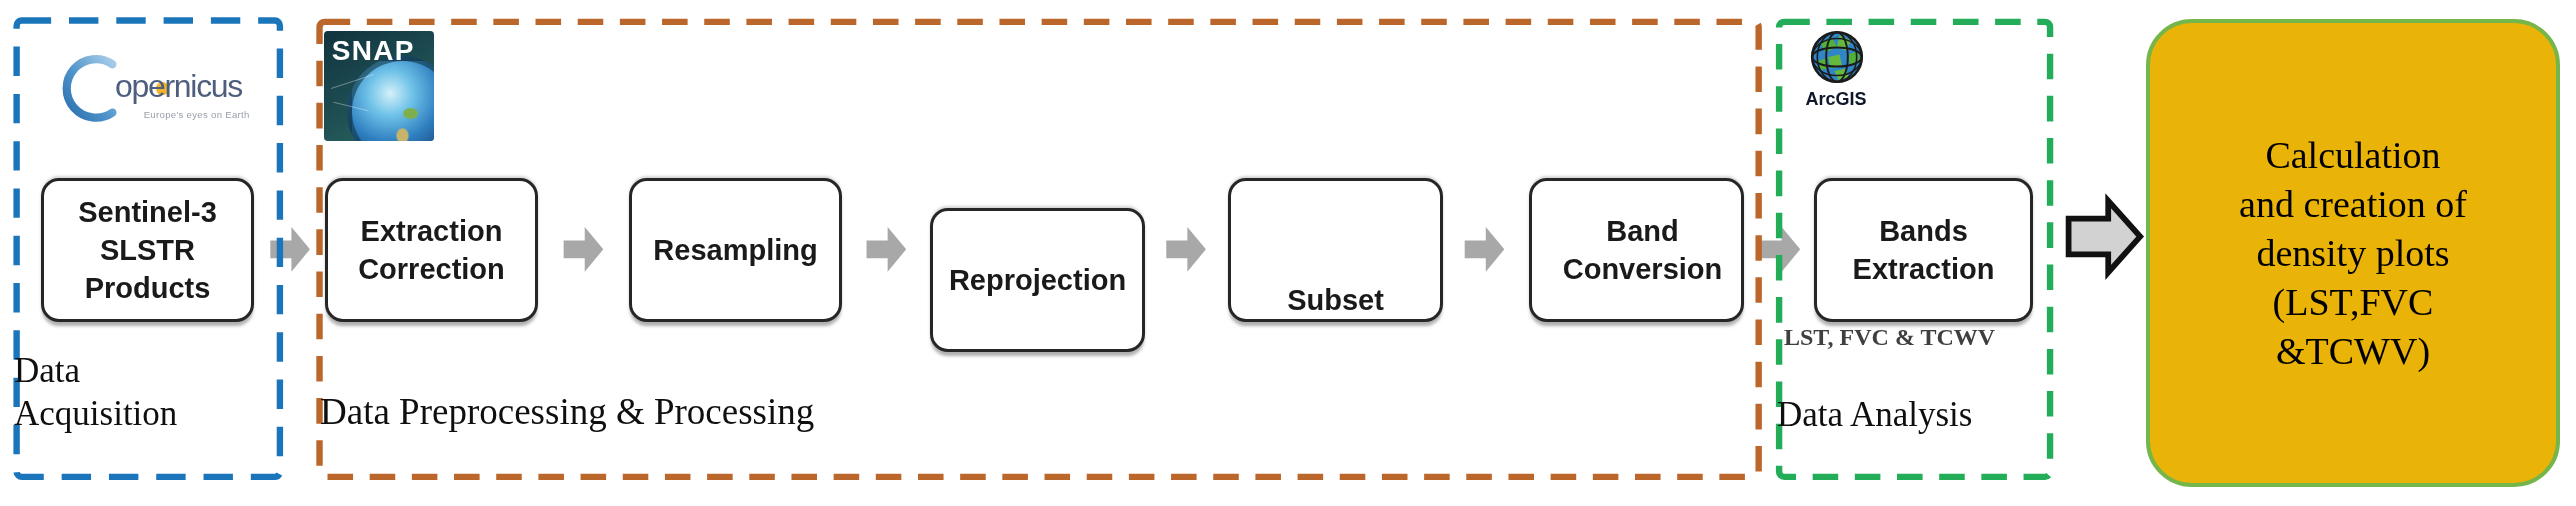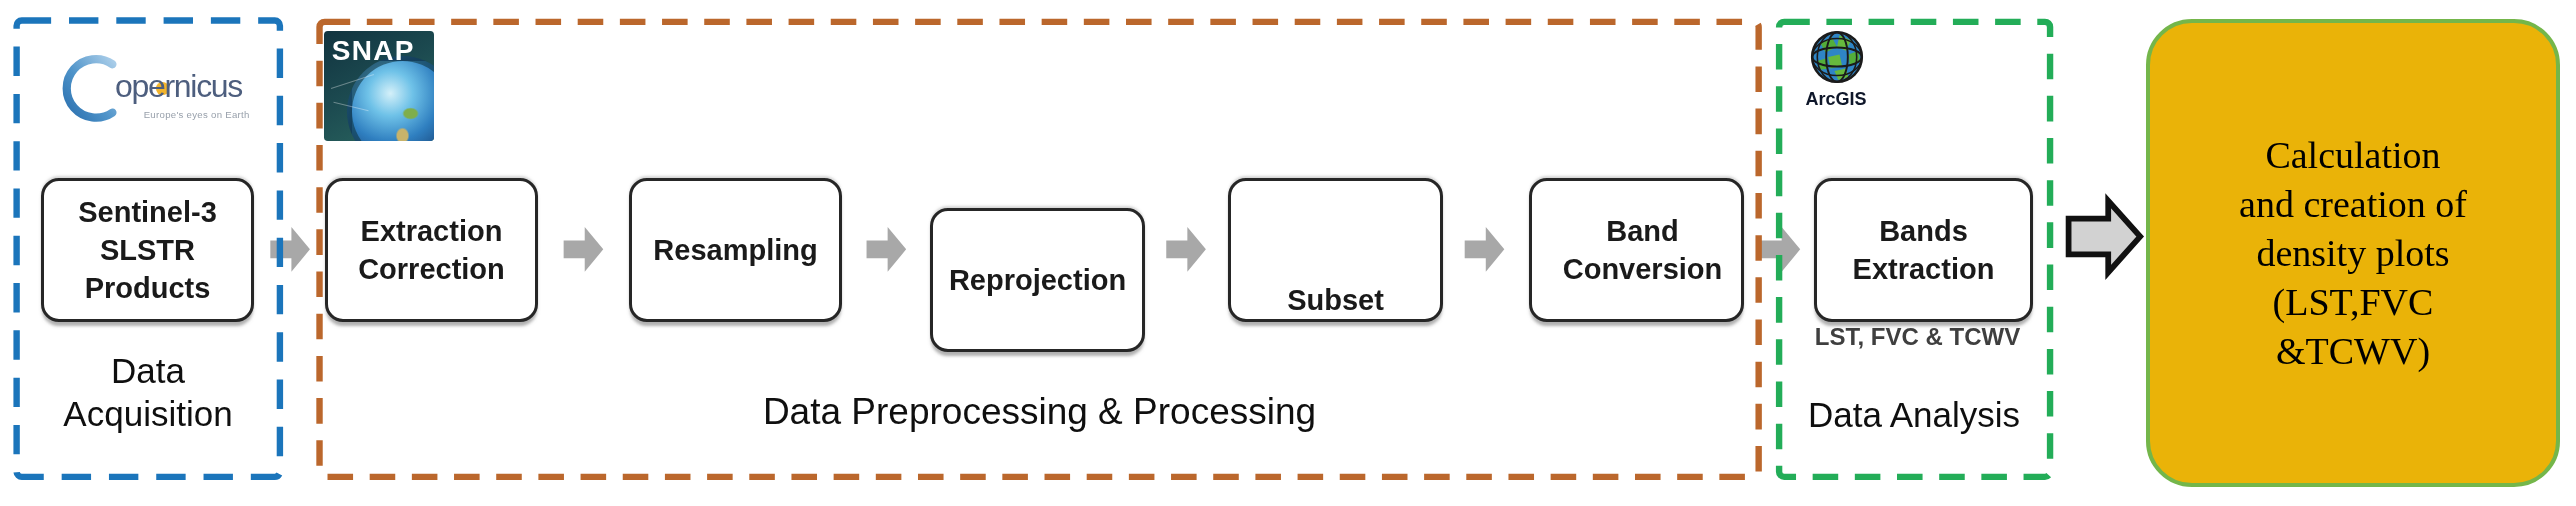--- a/index.html
+++ b/index.html
@@ -21,21 +21,21 @@
   #box-sentinel     { left:41px;   width:213px; }
   #box-geometric    { left:325px;  width:213px; }
   #box-resampling   { left:629px;  width:213px; }
   #box-reprojection { left:930px; width:215px;margin-top:30px; }
   #box-subset       { left:1228px; width:215px;justify-content:flex-end; }
   #box-bandconv     { left:1529px; width:215px;padding-left:12px; }
   #box-bandsext     { left:1814px; width:219px; }
 
   
   .section-label {
-    position:absolute; text-align:center; color:#0f0f0f; z-index:2; font-weight:400;
+    position:absolute; color:#0f0f0f; z-index:2; font-weight:400;font-family:Liberation Serif, serif;
   }
   #label-acquisition { left:14px;   width:268px;  top:349px; font-size:35px; line-height:43px; }
   #label-processing  { left:320px;  width:1439px; top:391px; font-size:37px; line-height:42px; }
   #label-analysis    { left:1777px; width:274px;  top:395px; font-size:35px; line-height:40px; }
   #sublabel-bands    { left:1784px; width:267px;  top:323px; font-size:24px; line-height:28px;
                        font-weight:700; color:#3f3f3f; }
 
   
   #output-box {
     position:absolute; left:2146px; top:19px; width:414px; height:468px; box-sizing:border-box;

